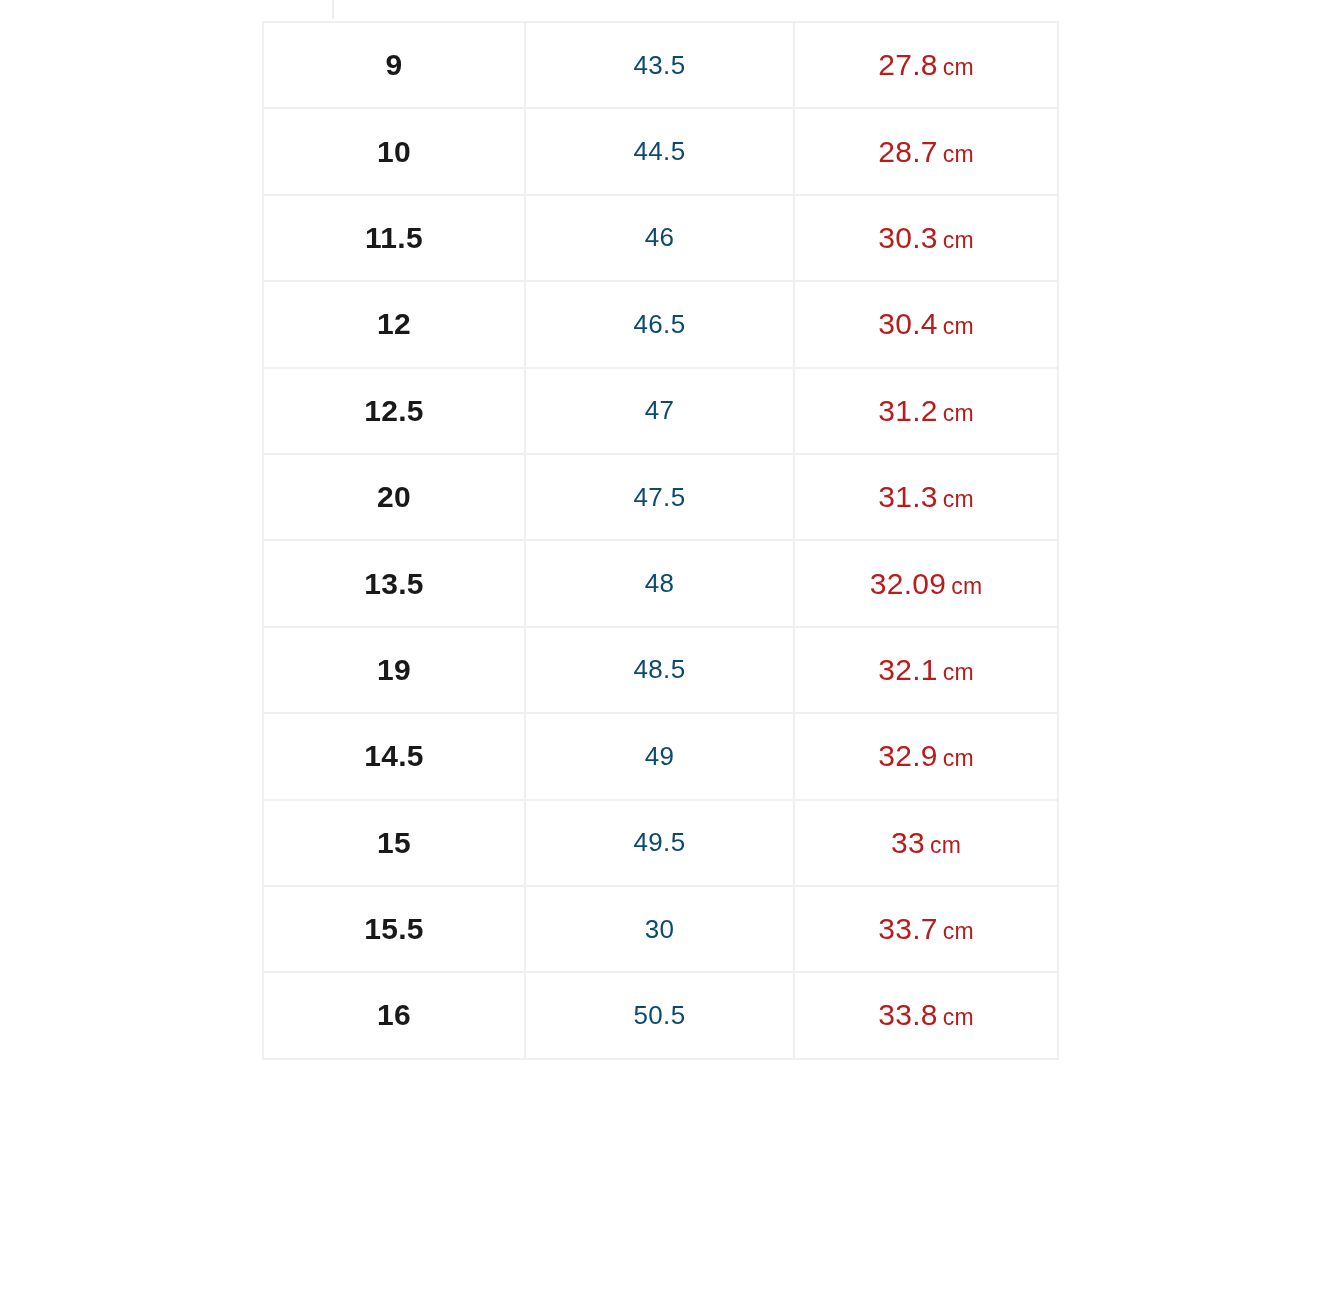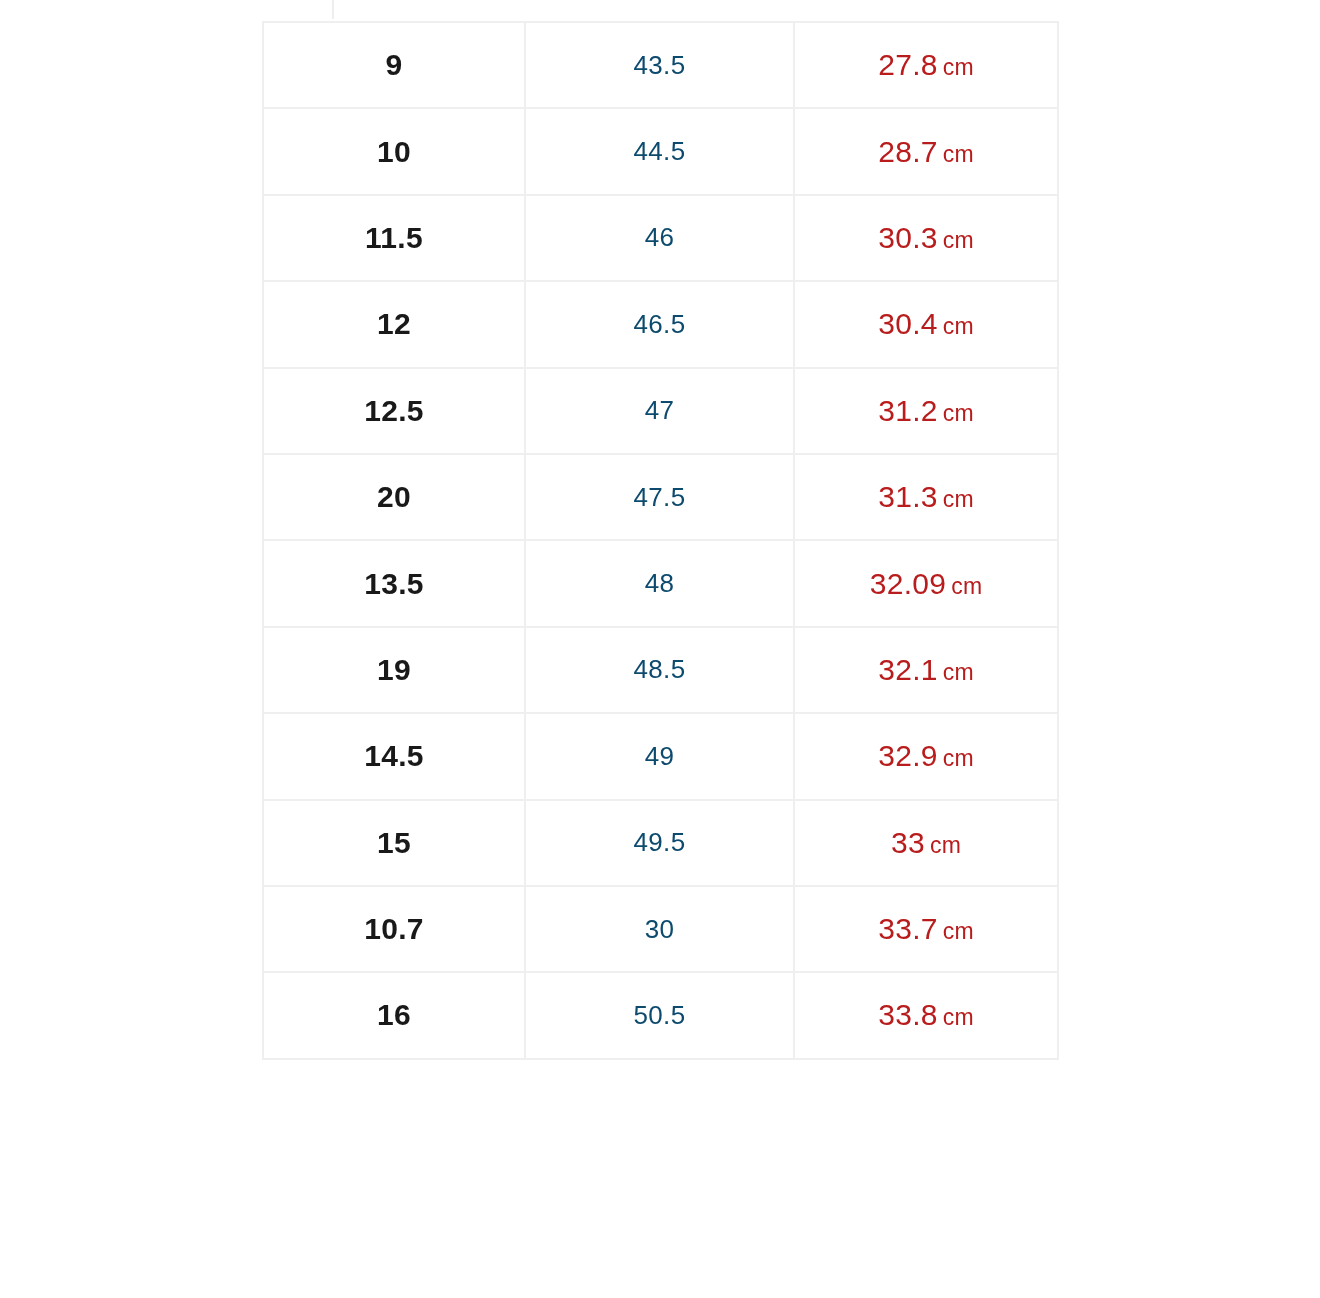--- a/index.html
+++ b/index.html
@@ -151,21 +151,21 @@
           <td class="cell-us">14.5</td>
           <td class="cell-eu">49</td>
           <td class="cell-cm"><span class="num">32.9</span><span class="unit">cm</span></td>
         </tr>
         <tr>
           <td class="cell-us">15</td>
           <td class="cell-eu">49.5</td>
           <td class="cell-cm"><span class="num">33</span><span class="unit">cm</span></td>
         </tr>
         <tr>
-          <td class="cell-us">10.7</td>
+          <td class="cell-us">15.5</td>
           <td class="cell-eu">30</td>
           <td class="cell-cm"><span class="num">33.7</span><span class="unit">cm</span></td>
         </tr>
         <tr>
           <td class="cell-us">16</td>
           <td class="cell-eu">50.5</td>
           <td class="cell-cm"><span class="num">33.8</span><span class="unit">cm</span></td>
         </tr>
       </tbody>
   </table>

